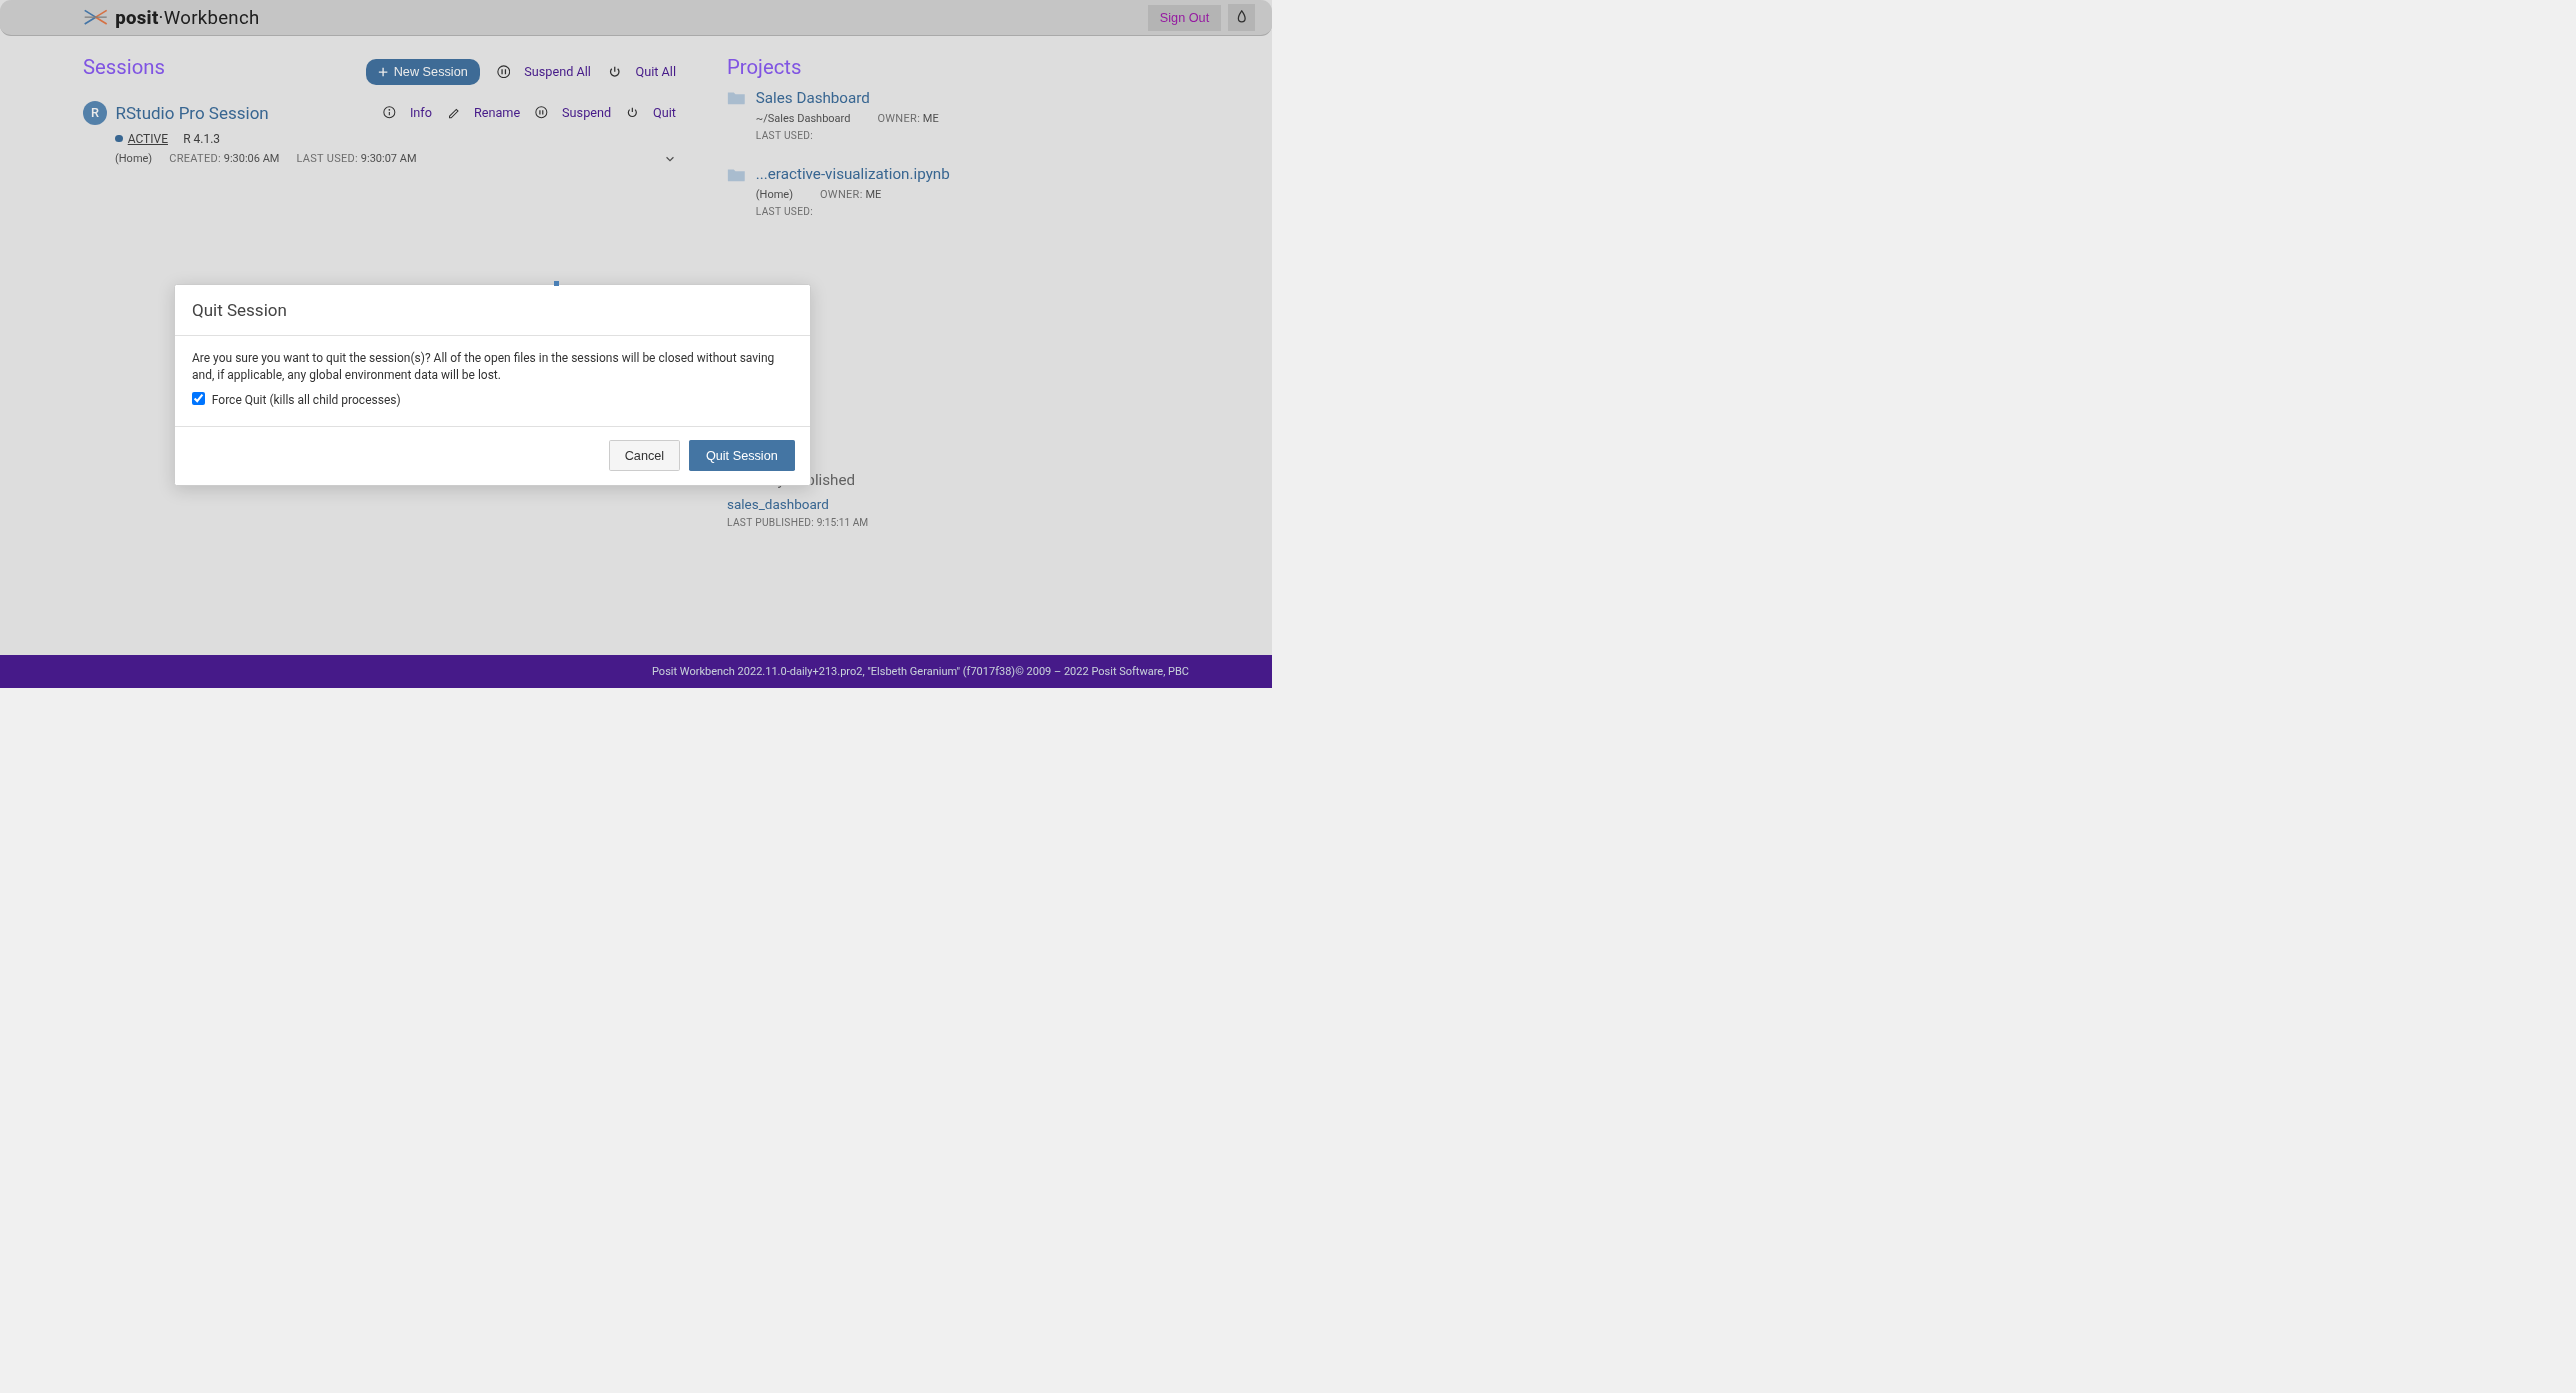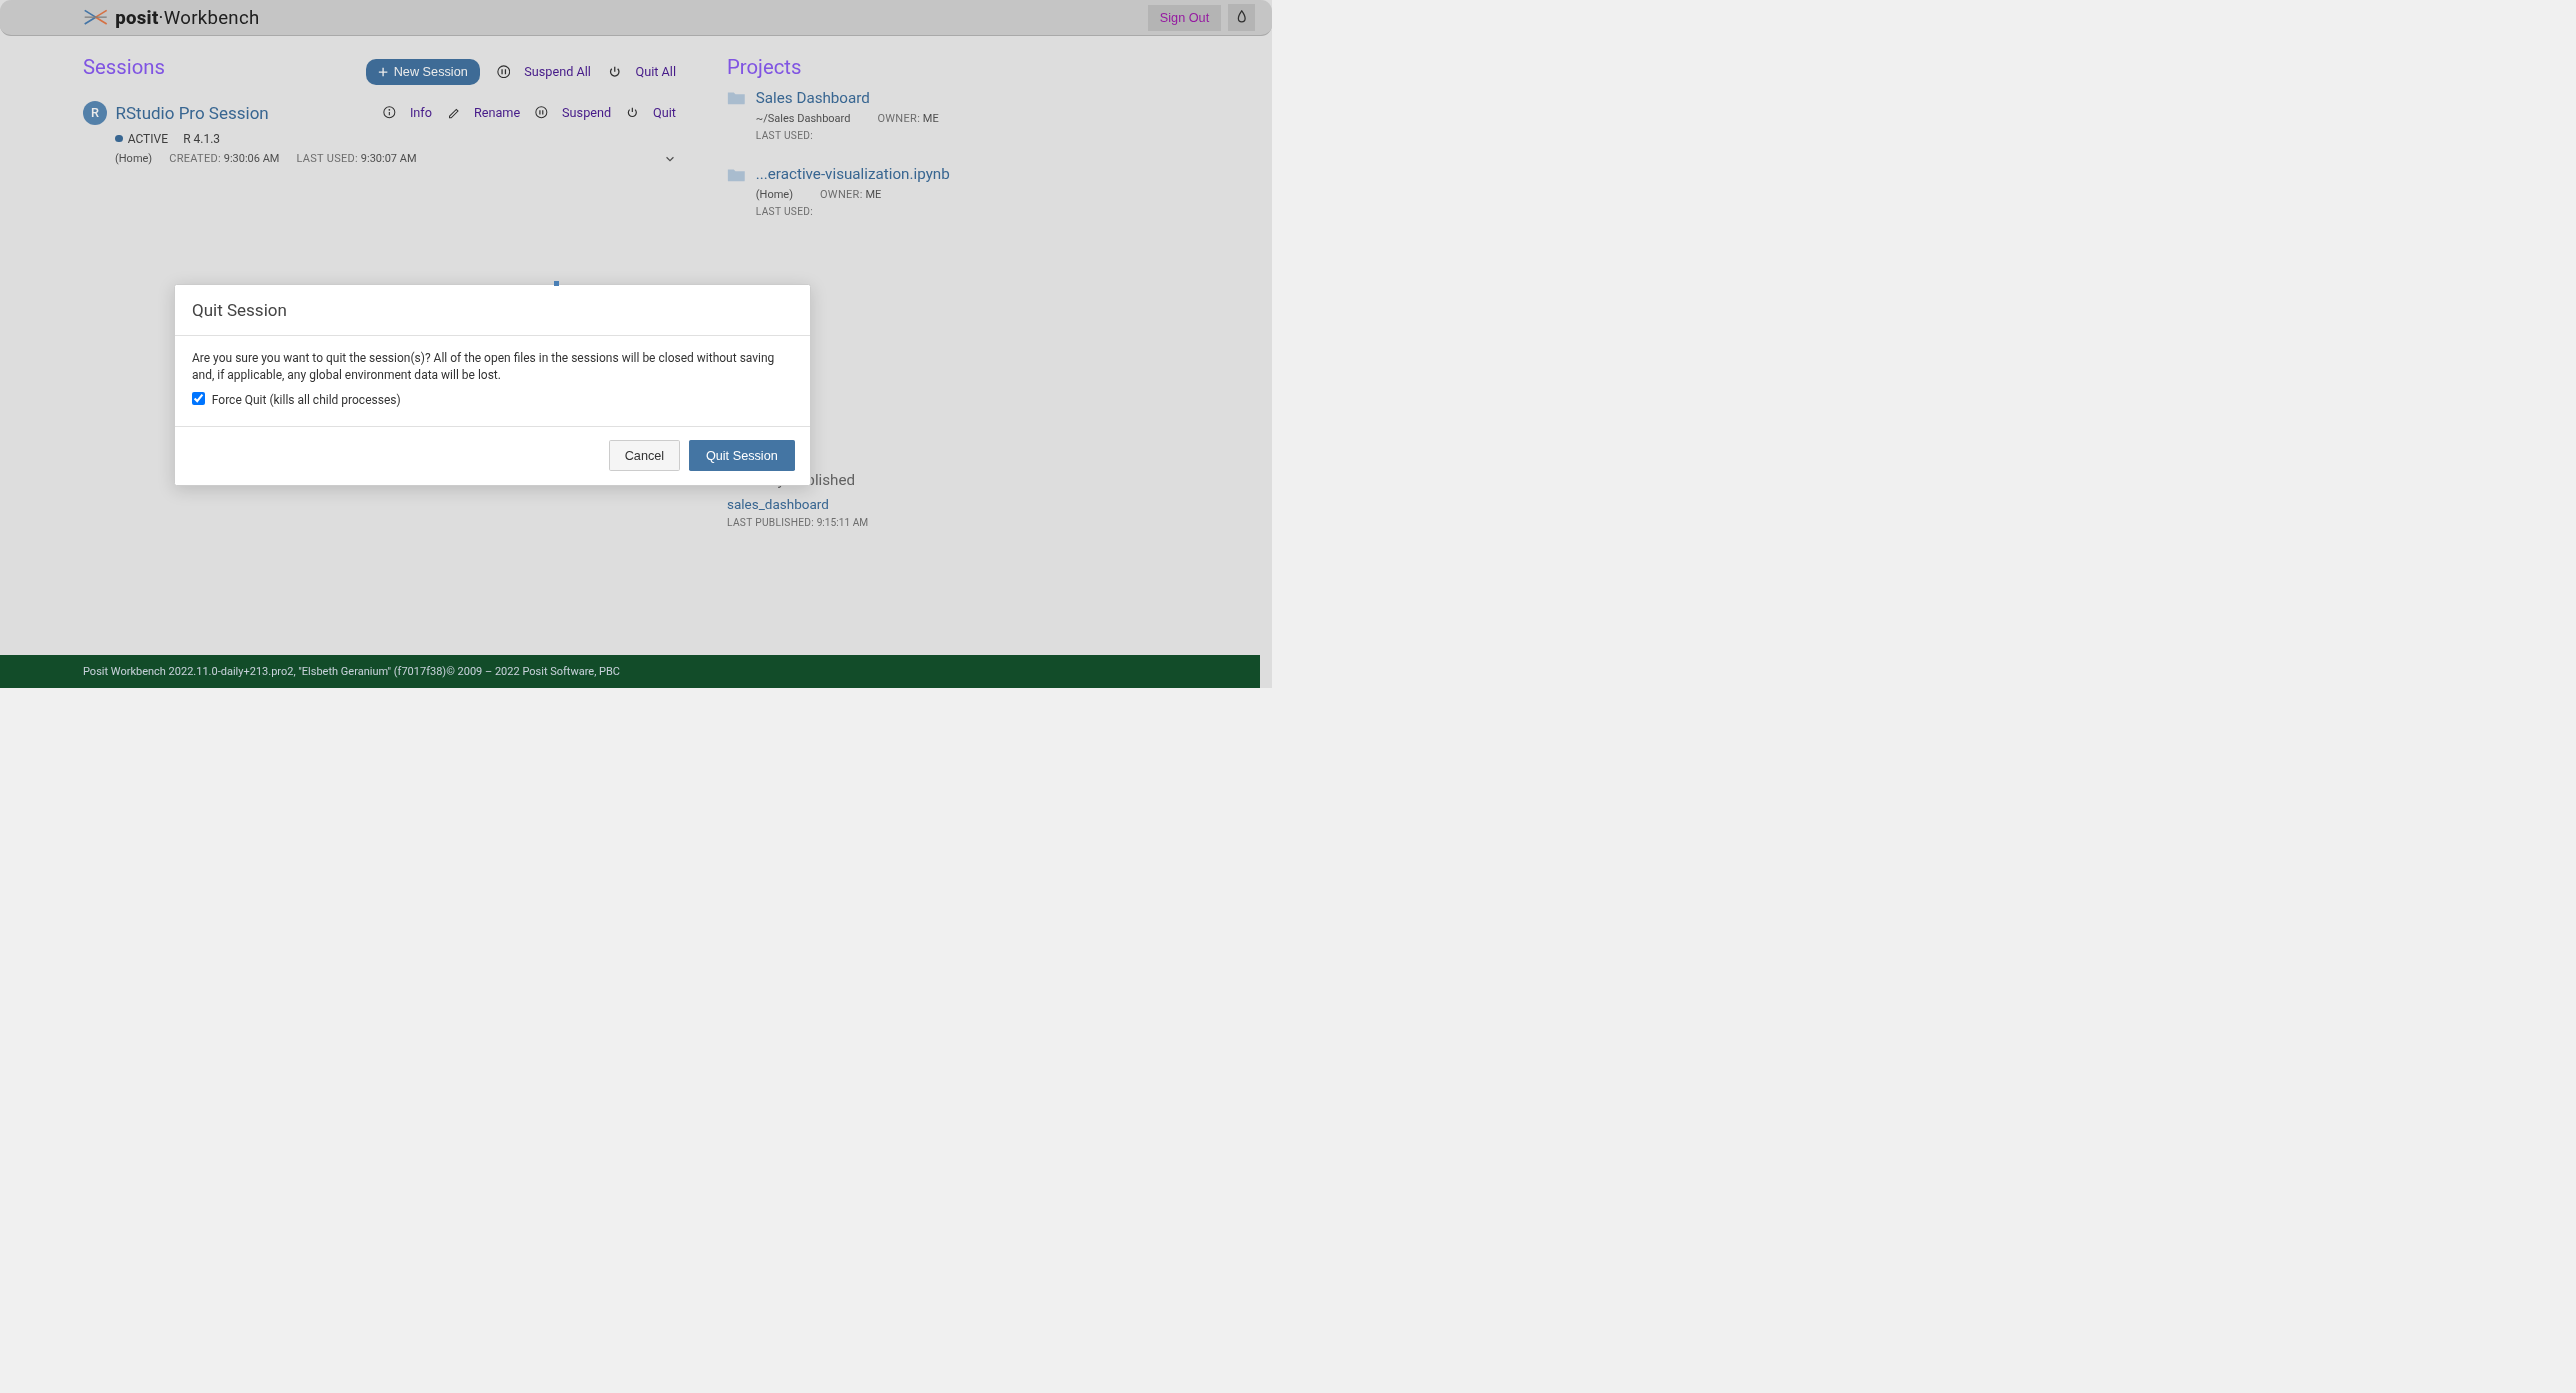--- a/index.html
+++ b/index.html
@@ -142,20 +142,21 @@
   display: flex;
   align-items: center;
   gap: 15.2px;
   color: #444;
   font-size: 12px;
 }
 .status-dot {
   display: inline-flex;
   align-items: center;
   gap: 5.1px;
+  text-decoration: underline;
 }
 .dot { width: 7.6px; height: 7.6px; border-radius: 50%; background: #3d6f9e; }
 .session-meta2 {
   margin-left: 32px;
   margin-top: 6.8px;
   display: flex;
   align-items: center;
   gap: 17px;
   color: #555;
   font-size: 11px;
@@ -209,27 +210,27 @@
 }
 .recent-meta {
   color: #777;
   font-size: 10.2px;
   margin-top: 5.1px;
 }
 
 
 .footer {
   position: absolute;
-  bottom: 0; left: 0; right: 12px;
-  background: #14532d;
+  bottom: 0; left: 0; right: 0;
+  background: #4c1d95;
   color: #d8e2ec;
   font-size: 11px;
   padding: 10.2px 83px;
   display: flex;
-  justify-content: flex-start;
+  justify-content: flex-end;
 }
 
 
 .modal {
   position: absolute;
   top: 284px;
   left: 174px;
   width: 637px;
   background: #fff;
   border: 0.8px solid #ccc;

